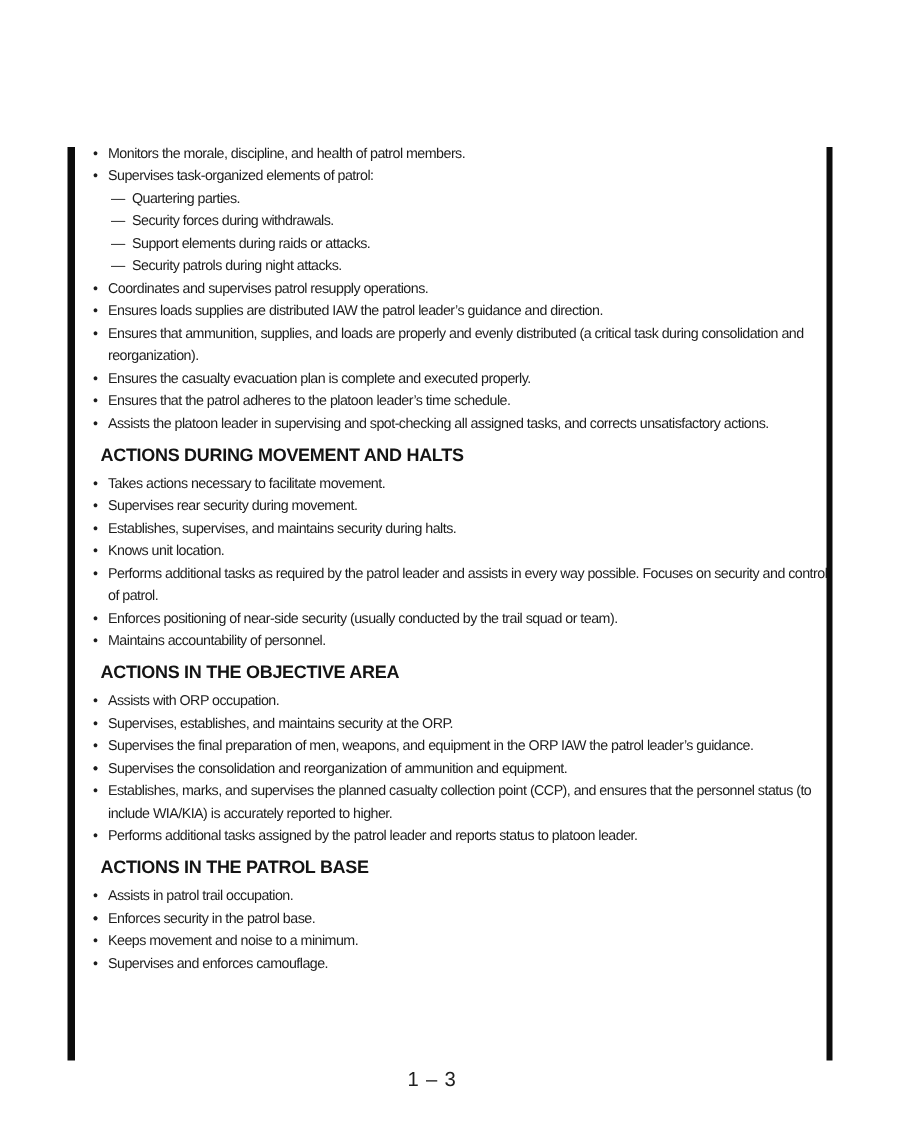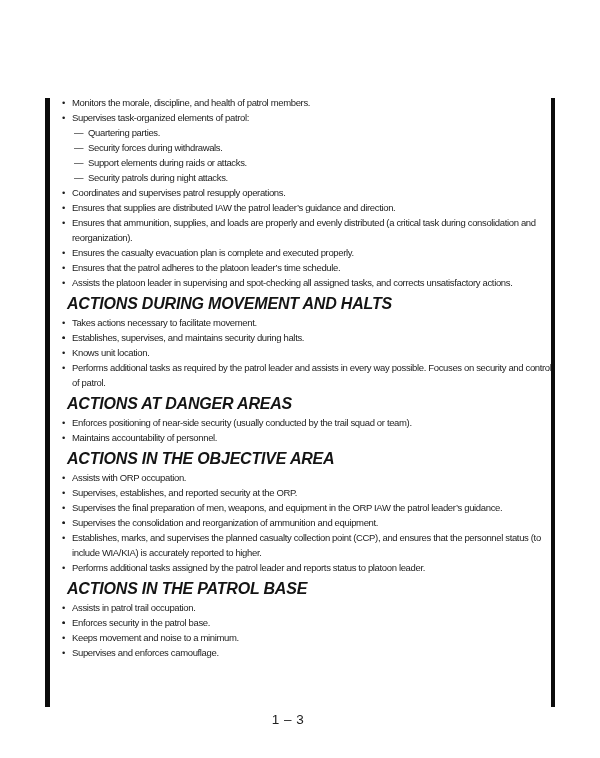--- a/index.html
+++ b/index.html
@@ -26,24 +26,23 @@
     position: absolute;
     left: 62px;
     top: 95px;
     width: 494px;
     font-size: 9.5px;
     line-height: 15px;
     letter-spacing: -0.35px;
   }
   section { margin: 0; padding: 0; }
   .section-heading {
-    font-size: 16px;
+    font-size: 12px;
     line-height: 13px;
     font-weight: bold;
-    font-style: italic;
     letter-spacing: -0.2px;
     color: #141414;
     margin: 7px 0 5px 5px;
   }
   .li {
     position: relative;
     padding-left: 10px;
     margin: 0;
   }
   .li .marker {
@@ -73,43 +72,42 @@
   <div class="frame-bar frame-bar-right"></div>
   <main class="text-block" id="sections-root">
       <section>
         <div class="li bullet"><span class="marker">•</span><span class="txt">Monitors the morale, discipline, and health of patrol members.</span></div>
         <div class="li bullet"><span class="marker">•</span><span class="txt">Supervises task-organized elements of patrol:</span></div>
         <div class="li dash"><span class="marker">—</span><span class="txt">Quartering parties.</span></div>
         <div class="li dash"><span class="marker">—</span><span class="txt">Security forces during withdrawals.</span></div>
         <div class="li dash"><span class="marker">—</span><span class="txt">Support elements during raids or attacks.</span></div>
         <div class="li dash"><span class="marker">—</span><span class="txt">Security patrols during night attacks.</span></div>
         <div class="li bullet"><span class="marker">•</span><span class="txt">Coordinates and supervises patrol resupply operations.</span></div>
-        <div class="li bullet"><span class="marker">•</span><span class="txt">Ensures that supplies are distributed IAW the patrol leader’s guidance and direction.</span></div>
+        <div class="li bullet"><span class="marker">•</span><span class="txt">Ensures loads supplies are distributed IAW the patrol leader’s guidance and direction.</span></div>
         <div class="li bullet"><span class="marker">•</span><span class="txt">Ensures that ammunition, supplies, and loads are properly and evenly distributed (a critical task during consolidation and reorganization).</span></div>
         <div class="li bullet"><span class="marker">•</span><span class="txt">Ensures the casualty evacuation plan is complete and executed properly.</span></div>
         <div class="li bullet"><span class="marker">•</span><span class="txt">Ensures that the patrol adheres to the platoon leader’s time schedule.</span></div>
         <div class="li bullet"><span class="marker">•</span><span class="txt">Assists the platoon leader in supervising and spot-checking all assigned tasks, and corrects unsatisfactory actions.</span></div>
       </section>
       <section>
         <h2 class="section-heading">ACTIONS DURING MOVEMENT AND HALTS</h2>
         <div class="li bullet"><span class="marker">•</span><span class="txt">Takes actions necessary to facilitate movement.</span></div>
-        <div class="li bullet"><span class="marker">•</span></div>
+        <div class="li bullet"><span class="marker">•</span><span class="txt">Supervises rear security during movement.</span></div>
         <div class="li bullet"><span class="marker">•</span><span class="txt">Establishes, supervises, and maintains security during halts.</span></div>
         <div class="li bullet"><span class="marker">•</span><span class="txt">Knows unit location.</span></div>
         <div class="li bullet"><span class="marker">•</span><span class="txt">Performs additional tasks as required by the patrol leader and assists in every way possible. Focuses on security and control of patrol.</span></div>
       </section>
       <section>
-        <h2 class="section-heading">ACTIONS AT DANGER AREAS</h2>
         <div class="li bullet"><span class="marker">•</span><span class="txt">Enforces positioning of near-side security (usually conducted by the trail squad or team).</span></div>
         <div class="li bullet"><span class="marker">•</span><span class="txt">Maintains accountability of personnel.</span></div>
       </section>
       <section>
         <h2 class="section-heading">ACTIONS IN THE OBJECTIVE AREA</h2>
         <div class="li bullet"><span class="marker">•</span><span class="txt">Assists with ORP occupation.</span></div>
-        <div class="li bullet"><span class="marker">•</span><span class="txt">Supervises, establishes, and reported security at the ORP.</span></div>
+        <div class="li bullet"><span class="marker">•</span><span class="txt">Supervises, establishes, and maintains security at the ORP.</span></div>
         <div class="li bullet"><span class="marker">•</span><span class="txt">Supervises the final preparation of men, weapons, and equipment in the ORP IAW the patrol leader’s guidance.</span></div>
         <div class="li bullet"><span class="marker">•</span></div>
         <div class="li bullet"><span class="marker">•</span><span class="txt">Supervises the consolidation and reorganization of ammunition and equipment.</span></div>
         <div class="li bullet"><span class="marker">•</span><span class="txt">Establishes, marks, and supervises the planned casualty collection point (CCP), and ensures that the personnel status (to include WIA/KIA) is accurately reported to higher.</span></div>
         <div class="li bullet"><span class="marker">•</span><span class="txt">Performs additional tasks assigned by the patrol leader and reports status to platoon leader.</span></div>
       </section>
       <section>
         <h2 class="section-heading">ACTIONS IN THE PATROL BASE</h2>
         <div class="li bullet"><span class="marker">•</span><span class="txt">Assists in patrol trail occupation.</span></div>
         <div class="li bullet"><span class="marker">•</span></div>

